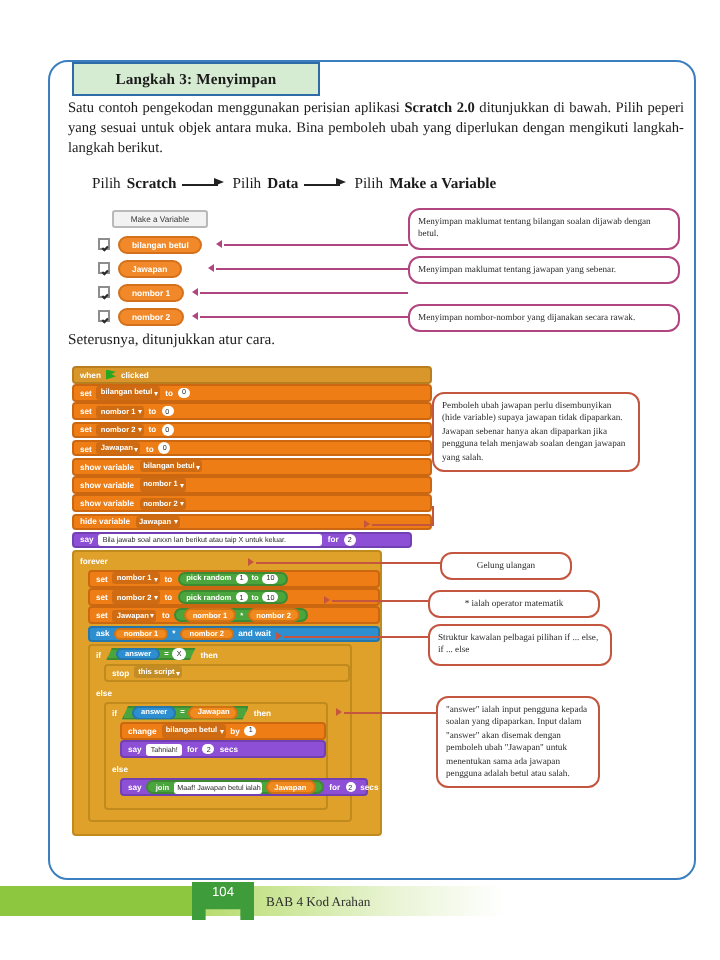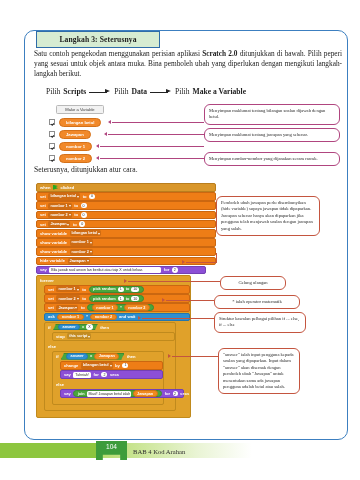--- a/index.html
+++ b/index.html
@@ -199,30 +199,30 @@
   }
 </style>
 </head>
 <body>
 
 <div class="page">
 
   <div class="panel"></div>
 
   <div class="step-chip">
-    <span>Langkah 3: Seterusnya</span>
+    <span>Langkah 3: Menyimpan</span>
   </div>
 
   <div class="para">
     <span>Satu contoh pengekodan menggunakan perisian aplikasi </span><b>Scratch 2.0</b><span> ditunjukkan di bawah. Pilih peperi yang sesuai untuk objek antara muka. Bina pemboleh ubah yang diperlukan dengan mengikuti langkah-langkah berikut.</span>
   </div>
 
   <div class="pathline">
     <span>Pilih </span>
-    <b>Scripts</b>
+    <b>Scratch</b>
     <span class="arrow"></span>
     <span>Pilih </span>
     <b>Data</b>
     <span class="arrow"></span>
     <span>Pilih </span>
     <b>Make a Variable</b>
   </div>
 
   <div class="mav-btn">Make a Variable</div>
 

